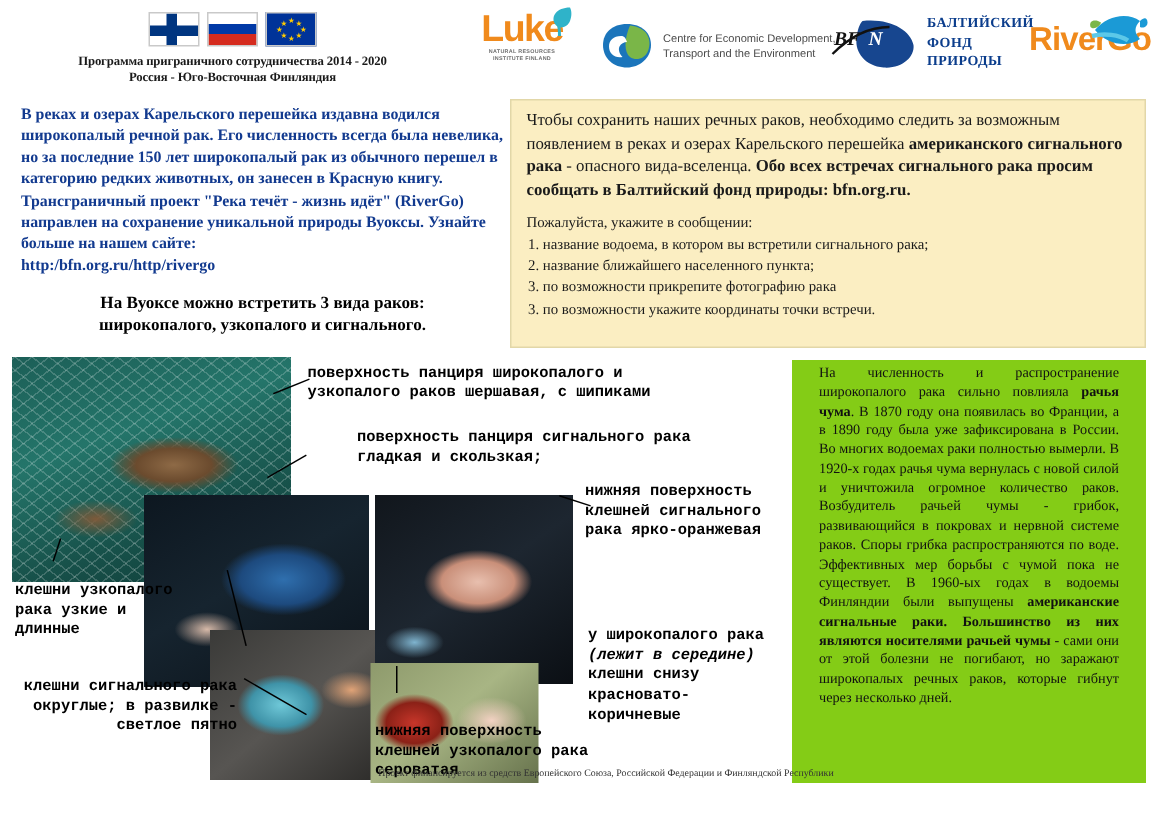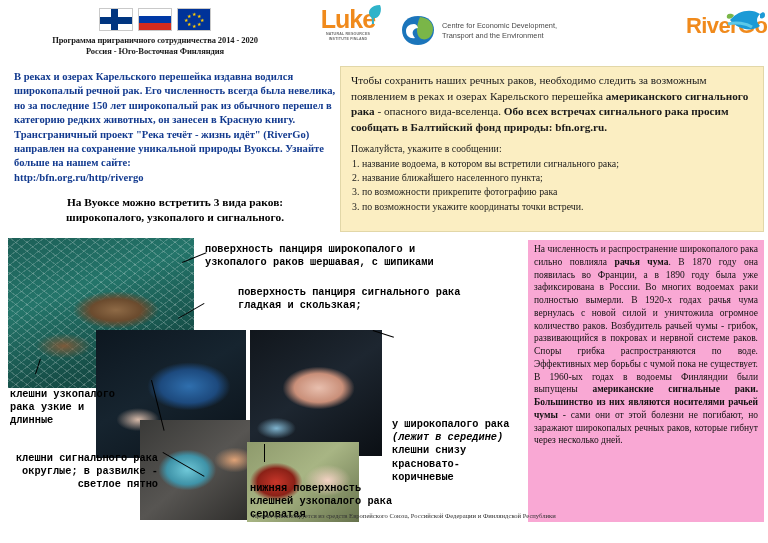--- a/index.html
+++ b/index.html
@@ -50,21 +50,21 @@
 
   
   .yellow-box{position:absolute;left:340px;top:66px;width:424px;height:166px;background:#fbeec2;border:1px solid #e2d7a8;box-sizing:border-box;padding:6px 10px 4px 10px;}
   .yb-main{font-size:11.2px;color:#1a1a1a;line-height:1.39;}
   .yb-main b{font-weight:bold;}
   .yb-sub{margin-top:7px;font-size:9.9px;color:#1a1a1a;line-height:1.42;}
   .yb-sub .lead{margin-bottom:1px;}
   .yb-sub .li{padding-left:1px;}
 
   
-  .green-box{position:absolute;left:528px;top:240px;width:236px;height:282px;background:#f9a8d4;padding:3px 6px;box-sizing:border-box;}
+  .green-box{position:absolute;left:528px;top:240px;width:236px;height:282px;background:#84cc16;padding:3px 18px;box-sizing:border-box;}
   .green-box p{margin:0;font-size:9.5px;line-height:1.345;text-align:justify;color:#111;}
   .green-box b{font-weight:bold;}
 
   
   .ph{position:absolute;overflow:hidden;}
   .ph-net{left:8px;top:238px;width:186px;height:150px;
     background:
       radial-gradient(ellipse 60px 26px at 58% 48%, #8e6a46 0%, #6b4b2e 42%, rgba(107,75,46,0) 72%),
       radial-gradient(ellipse 40px 18px at 30% 72%, #7d5a3a 0%, rgba(125,90,58,0) 70%),
       repeating-linear-gradient(38deg, rgba(255,255,255,.18) 0 1px, rgba(255,255,255,0) 1px 7px),
@@ -163,20 +163,33 @@
         <path d="M18 2 C28 2 34 8 34 16 C34 25 26 31 18 31 C9 31 2 25 2 16 C2 8 8 2 18 2 Z" fill="#1b75bb"></path>
         <path d="M20 3 C31 4 35 12 32 20 C30 25 24 27 20 24 C16 21 16 12 20 3 Z" fill="#7ab648"></path>
         <path d="M14 10 C9 10 6 13 6 17 C6 22 10 25 15 24 C13 22 12 19 13 17 C14 15 16 14 18 14 C17 11 16 10 14 10 Z" fill="#ffffff"></path>
       </svg>
       <div class="ely-txt">
         <div>Centre for Economic Development,</div>
         <div>Transport and the Environment</div>
       </div>
     </div>
 
+    <div class="bfn">
+      <svg width="58" height="38" viewBox="0 0 58 38">
+        <path d="M22 4 C40 2 54 10 56 20 C57 28 48 36 36 35 C24 34 17 25 18 16 C18.5 10 20 6 22 4 Z" fill="#17468f"></path>
+        <path d="M2 26 C14 14 26 8 40 8" stroke="#111" stroke-width="1.6" fill="none"></path>
+        <text x="3" y="20" font-family="Liberation Serif, serif" font-size="13" font-weight="bold" fill="#111" font-style="italic">BF</text>
+        <text x="26" y="20" font-family="Liberation Serif, serif" font-size="13" font-weight="bold" fill="#ffffff" font-style="italic">N</text>
+      </svg>
+      <div class="bfn-txt">
+        <div>БАЛТИЙСКИЙ</div>
+        <div>ФОНД</div>
+        <div>ПРИРОДЫ</div>
+      </div>
+    </div>
 
     <div class="rivergo">
       <svg style="position:absolute;right:-4px;top:-12px;" width="44" height="38" viewBox="0 0 44 38">
         <path d="M8 18 C16 8 30 6 38 12 C34 16 34 20 38 24 C30 30 16 28 8 18 Z" fill="#1b9ad6"></path>
         <path d="M38 12 C41 9 43 10 43 13 C43 16 40 17 38 16 Z" fill="#1b9ad6"></path>
         <path d="M6 22 C14 20 24 21 30 25" stroke="#5cc8e8" stroke-width="3" fill="none"></path>
         <path d="M10 12 C6 11 4 13 5 16 C7 18 11 16 12 13 Z" fill="#7ab648"></path>
       </svg>
       <div class="rivergo-word">RiverGo</div>
     </div>
@@ -219,20 +232,21 @@
   <div class="line" style="left:182px;top:262px;width:26px;transform:rotate(-22deg);"></div>
   <div class="line" style="left:178px;top:318px;width:30px;transform:rotate(-30deg);"></div>
   <div class="line" style="left:373px;top:330px;width:22px;transform:rotate(18deg);"></div>
   <div class="line" style="left:35px;top:374px;width:16px;transform:rotate(-72deg);"></div>
   <div class="line" style="left:152px;top:380px;width:52px;transform:rotate(76deg);"></div>
   <div class="line" style="left:163px;top:452px;width:48px;transform:rotate(30deg);"></div>
   <div class="line" style="left:264px;top:462px;width:18px;transform:rotate(-90deg);"></div>
 
   <div class="cap cap-1">поверхность панциря широкопалого и узкопалого раков шершавая, с шипиками</div>
   <div class="cap cap-2">поверхность панциря сигнального рака гладкая и скользкая;</div>
+  <div class="cap cap-3">нижняя поверхность клешней сигнального рака ярко-оранжевая</div>
   <div class="cap cap-4"><span>у широкопалого рака </span><i>(лежит в середине)</i><span> клешни снизу красновато-коричневые</span></div>
   <div class="cap cap-5">клешни узкопалого рака  узкие и длинные</div>
   <div class="cap cap-7">нижняя поверхность клешней узкопалого рака сероватая</div>
   <div class="cap cap-6">клешни сигнального рака округлые; в развилке - светлое пятно</div>
 
   <div class="footer">
     <span class="footer-inner">Проект финансируется из средств Европейского Союза, Российской Федерации и Финляндской Республики</span>
   </div>
 
 </div>

